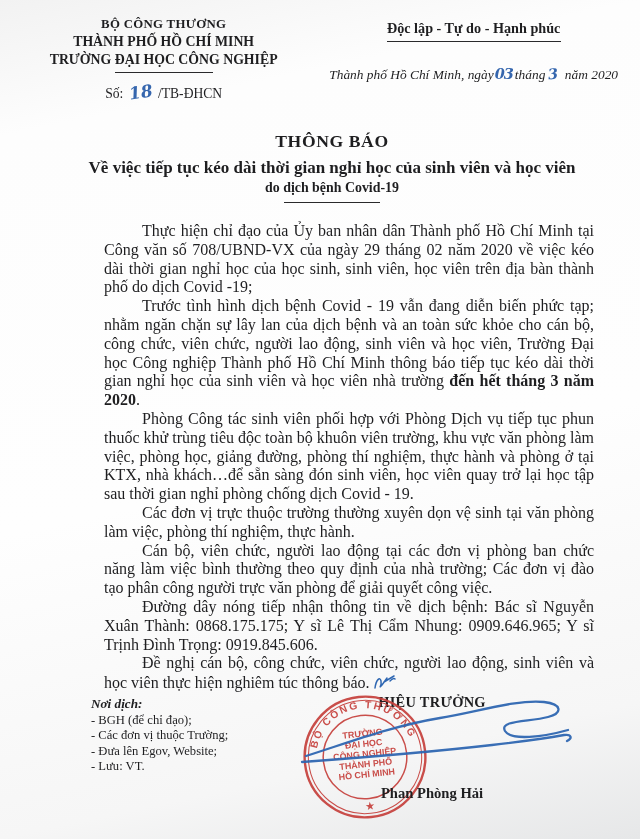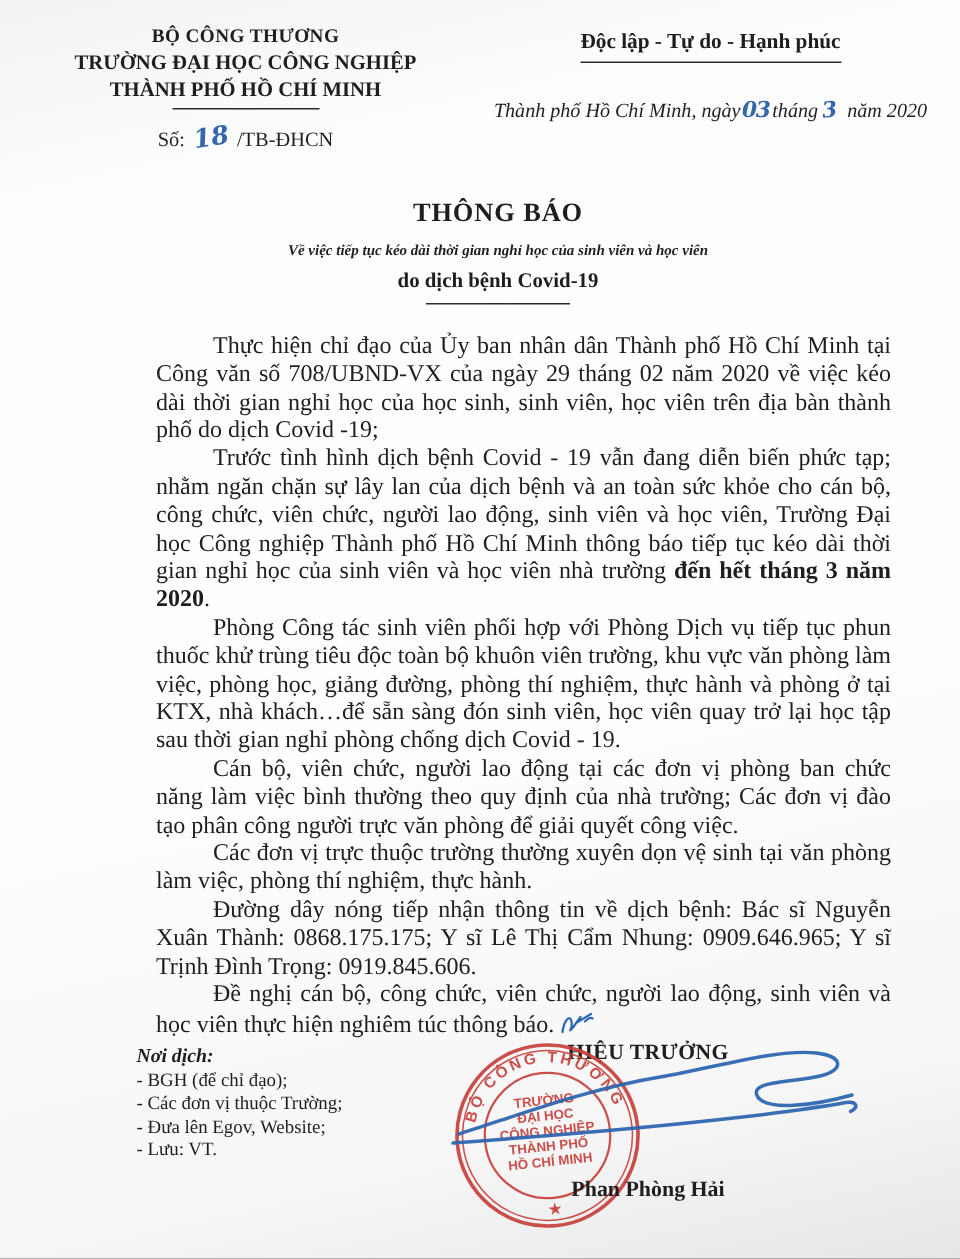--- a/index.html
+++ b/index.html
@@ -25,21 +25,21 @@
   .header-right{width:334px;margin-left:auto;margin-right:2px;text-align:center;}
   .hr-motto1{font-size:13.6px;font-weight:bold;}
   .hr-motto2{font-size:14.2px;font-weight:bold;margin-top:3px;}
   .hr-rule{width:174px;border-top:1.3px solid #2a2a2c;margin:4px auto 0;}
   .hr-date{margin-top:23px;font-style:italic;font-size:13.4px;white-space:nowrap;}
   .hand-day{font-size:14.5px;letter-spacing:-1px;margin:0 2px 0 1px;}
   .hand-month{font-size:14.5px;transform:rotate(-6deg);margin:0 3px 0 3px;}
   
   .title-block{margin-top:29px;text-align:center;padding-left:24px;}
   .title-heading{font-size:17.6px;font-weight:bold;letter-spacing:.6px;margin:0;}
-  .title-sub{font-size:10px;font-weight:bold;line-height:19.5px;margin-top:6px;font-style:italic;}
+  .title-sub{font-size:17px;font-weight:bold;line-height:19.5px;margin-top:6px;}
   .title-sub2{font-size:13.9px;font-weight:bold;line-height:19.5px;}
   .title-rule{width:96px;border-top:1.4px solid #2a2a2c;margin:5px auto 0;}
   
   .doc-body{margin:19px 46px 0 104px;font-size:16px;line-height:18.8px;text-align:justify;}
   .doc-body p{margin:0;text-indent:38px;}
   .initials-svg{vertical-align:-3px;margin-left:1px;}
   
   .doc-footer{position:absolute;left:0;top:676px;width:640px;height:163px;}
   .recipients{position:absolute;left:91px;top:20px;font-size:12.6px;line-height:15.2px;}
   .recipients-heading{font-weight:bold;font-style:italic;font-size:13.2px;margin-bottom:2px;}
@@ -51,22 +51,22 @@
   .signature-svg{position:absolute;left:290px;top:18px;}
 </style>
 </head>
 <body>
 
 <div class="page">
 
   <div class="doc-header">
     <div class="header-left">
       <div class="hl-ministry">BỘ CÔNG THƯƠNG</div>
+      <div class="hl-org">THÀNH PHỐ HỒ CHÍ MINH</div>
       <div class="hl-org">TRƯỜNG ĐẠI HỌC CÔNG NGHIỆP</div>
-      <div class="hl-org">THÀNH PHỐ HỒ CHÍ MINH</div>
       <div class="hl-rule"></div>
       <div class="doc-number"><span>Số:</span><span class="hand hand-no">18</span><span>/TB-ĐHCN</span></div>
     </div>
     <div class="header-right">
       <div class="hr-motto2">Độc lập - Tự do - Hạnh phúc</div>
       <div class="hr-rule"></div>
       <div class="hr-date"><span>Thành phố Hồ Chí Minh, ngày</span><span class="hand hand-day">03</span><span>tháng</span><span class="hand hand-month">3</span> <span>năm 2020</span></div>
     </div>
   </div>
 
@@ -74,22 +74,22 @@
     <div class="title-heading">THÔNG BÁO</div>
     <div class="title-sub">Về việc tiếp tục kéo dài thời gian nghỉ học của sinh viên và học viên</div>
     <div class="title-sub2">do dịch bệnh Covid-19</div>
     <div class="title-rule"></div>
   </div>
 
   <div class="doc-body">
     <p>Thực hiện chỉ đạo của Ủy ban nhân dân Thành phố Hồ Chí Minh tại Công văn số 708/UBND-VX của ngày 29 tháng 02 năm 2020 về việc kéo dài thời gian nghỉ học của học sinh, sinh viên, học viên trên địa bàn thành phố do dịch Covid -19;</p>
     <p><span>Trước tình hình dịch bệnh Covid - 19 vẫn đang diễn biến phức tạp; nhằm ngăn chặn sự lây lan của dịch bệnh và an toàn sức khỏe cho cán bộ, công chức, viên chức, người lao động, sinh viên và học viên, Trường Đại học Công nghiệp Thành phố Hồ Chí Minh thông báo tiếp tục kéo dài thời gian nghỉ học của sinh viên và học viên nhà trường </span><b>đến hết tháng 3 năm 2020</b><span>.</span></p>
     <p>Phòng Công tác sinh viên phối hợp với Phòng Dịch vụ tiếp tục phun thuốc khử trùng tiêu độc toàn bộ khuôn viên trường, khu vực văn phòng làm việc, phòng học, giảng đường, phòng thí nghiệm, thực hành và phòng ở tại KTX, nhà khách…để sẵn sàng đón sinh viên, học viên quay trở lại học tập sau thời gian nghỉ phòng chống dịch Covid - 19.</p>
+    <p>Các đơn vị trực thuộc trường thường xuyên dọn vệ sinh tại văn phòng làm việc, phòng thí nghiệm, thực hành.</p>
     <p>Cán bộ, viên chức, người lao động tại các đơn vị phòng ban chức năng làm việc bình thường theo quy định của nhà trường; Các đơn vị đào tạo phân công người trực văn phòng để giải quyết công việc.</p>
-    <p>Các đơn vị trực thuộc trường thường xuyên dọn vệ sinh tại văn phòng làm việc, phòng thí nghiệm, thực hành.</p>
     <p>Đường dây nóng tiếp nhận thông tin về dịch bệnh: Bác sĩ Nguyễn Xuân Thành: 0868.175.175; Y sĩ Lê Thị Cẩm Nhung: 0909.646.965; Y sĩ Trịnh Đình Trọng: 0919.845.606.</p>
     <p><span>Đề nghị cán bộ, công chức, viên chức, người lao động, sinh viên và học viên thực hiện nghiêm túc thông báo.</span><svg class="initials-svg" width="26" height="18" viewBox="0 0 26 18">
           <path d="M4,15 C5,7 9,3 10,8 C11,13 7,16 11,12 L16,5 M13,9 L23,3 M19,8 C21,6 23,5 24,6" fill="none" stroke="#2f67b2" stroke-width="1.5" stroke-linecap="round"></path>
         </svg></p>
   </div>
 
   <div class="doc-footer">
 
     <div class="recipients">
       <div class="recipients-heading">Nơi dịch:</div>

